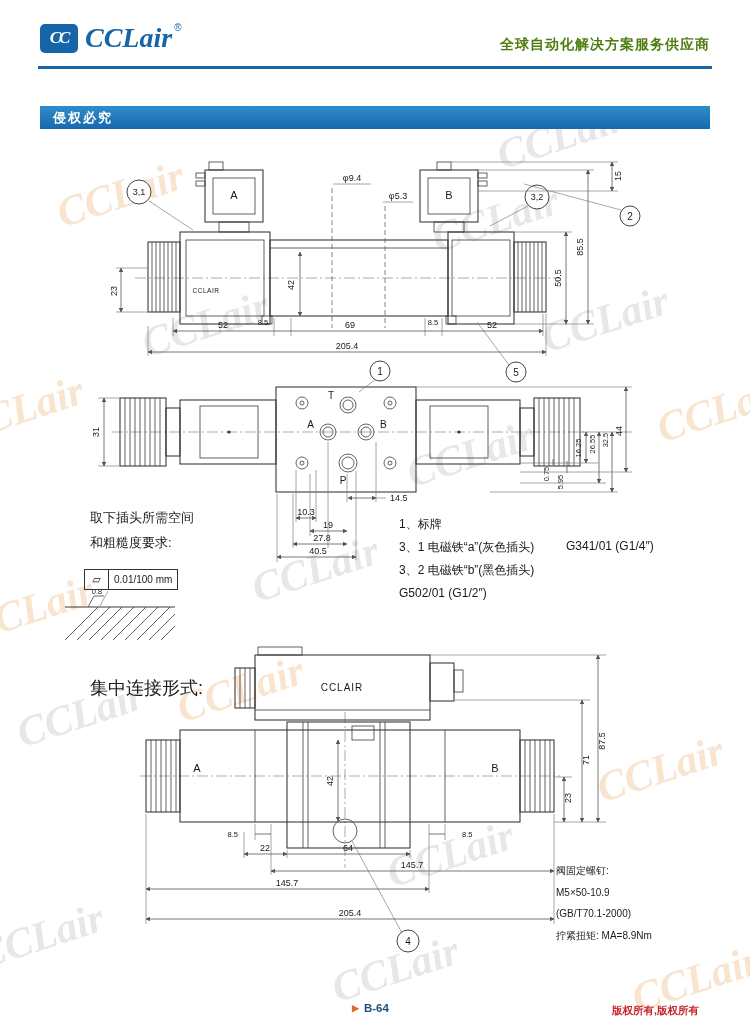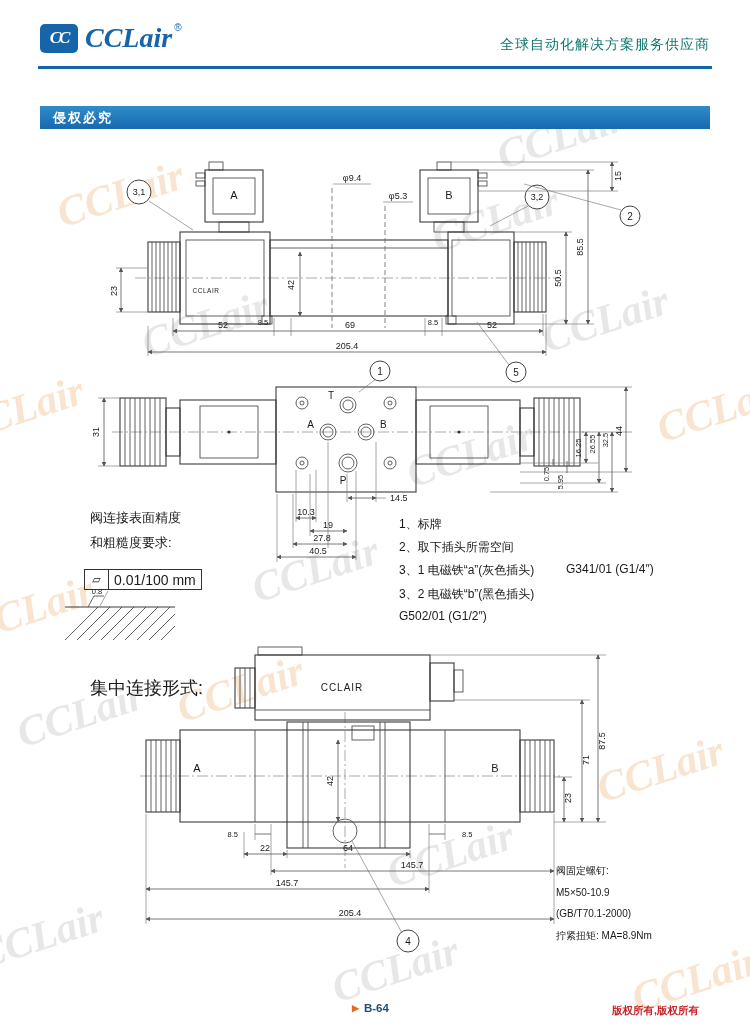--- a/index.html
+++ b/index.html
@@ -7,27 +7,27 @@
   body{position:relative;background:#fff;overflow:hidden;font-family:"Liberation Sans",sans-serif;color:#1a1a1a}
   .wm{position:absolute;font-style:italic;font-weight:bold;font-size:42px;font-family:"Liberation Serif",serif;transform:rotate(-18deg);white-space:nowrap;pointer-events:none}
   .wm-g{color:rgba(145,145,145,.22)}
   .wm-o{color:rgba(233,150,70,.26)}
   .wm-reg{position:absolute;color:#4a7cb0;font-size:13px;font-weight:bold;pointer-events:none}
   svg.draw{position:absolute;left:0;top:0}
   .header-logo{position:absolute;left:40px;top:22px;display:flex;align-items:center}
   .logo-box{width:38px;height:29px;background:#1565a8;border-radius:5px;color:#fff;font:italic bold 17px "Liberation Serif",serif;display:flex;align-items:center;justify-content:center;letter-spacing:-2px}
   .logo-name{margin-left:7px;color:#1565a8;font:italic bold 28px "Liberation Serif",serif}
   .logo-reg{color:#1565a8;font-size:10px;margin-left:2px;align-self:flex-start}
-  .tagline{position:absolute;right:40px;top:36px;color:#0f766e;font-size:14px;font-weight:normal;letter-spacing:1px}
+  .tagline{position:absolute;right:40px;top:36px;color:#4d7c0f;font-size:14px;font-weight:bold;letter-spacing:1px}
   .hrule{position:absolute;left:38px;width:674px;top:66px;height:3px;background:#1565a8}
   .secbar{position:absolute;left:40px;top:106px;width:670px;height:23px;background:linear-gradient(180deg,#2f8cc9,#1769ae);color:#fff;font-size:13px;font-weight:bold;line-height:23px;padding-left:13px;letter-spacing:2px}
   .surface{position:absolute;left:90px;top:505px;font-size:13px;line-height:25px}
   .flatbox{position:absolute;left:84px;top:569px;height:21px;border:1.2px solid #333;display:flex;align-items:stretch}
   .flatsym{width:24px;border-right:1.2px solid #333;display:flex;align-items:center;justify-content:center;font-size:11px}
-  .flatval{display:flex;align-items:center;padding:0 5px;font-size:14px;white-space:nowrap}
+  .flatval{display:flex;align-items:center;padding:0 5px;font-size:10px;white-space:nowrap}
   .central{position:absolute;left:90px;top:676px;font-size:18px}
   .notes{position:absolute;left:399px;top:516px;font-size:12px}
   .nrow{display:flex;height:23.2px}
   .ntext{width:167px;white-space:nowrap}
   .ncode{white-space:nowrap}
   .fixing{position:absolute;left:556px;top:860px;font-size:10px;line-height:21.5px}
   .fpage{position:absolute;left:352px;top:1002px;display:flex;align-items:center;font-size:11.5px;font-weight:bold;color:#1f4e79}
   .fmark{color:#e06a28;font-size:9px;margin-right:5px}
   .fcopy{position:absolute;left:612px;top:1004px;color:#c8242b;font-size:10.5px;font-weight:bold}
   
@@ -316,35 +316,31 @@
   <div class="logo-box">CC</div>
   <div class="logo-name">CCLair</div>
   <div class="logo-reg">®</div>
 </div>
 <div class="tagline">全球自动化解决方案服务供应商</div>
 <div class="hrule"></div>
 
 <div class="secbar">侵权必究</div>
 
 <div class="surface">
-  <div>阀连接表面精度</div>
+  <div>取下插头所需空间</div>
   <div>和粗糙度要求:</div>
 </div>
 <div class="flatbox">
   <div class="flatsym">▱</div>
   <div class="flatval">0.01/100 mm</div>
 </div>
 
 <div class="notes">
   <div class="nrow">
     <span class="ntext">1、标牌</span>
-    <span class="ncode"></span>
-  </div>
-  <div class="nrow">
-    <span class="ntext">2、取下插头所需空间</span>
     <span class="ncode"></span>
   </div>
   <div class="nrow">
     <span class="ntext">3、1 电磁铁“a”(灰色插头)</span>
     <span class="ncode">G341/01 (G1/4″)</span>
   </div>
   <div class="nrow">
     <span class="ntext">3、2 电磁铁“b”(黑色插头)</span>
     <span class="ncode"></span>
   </div>

